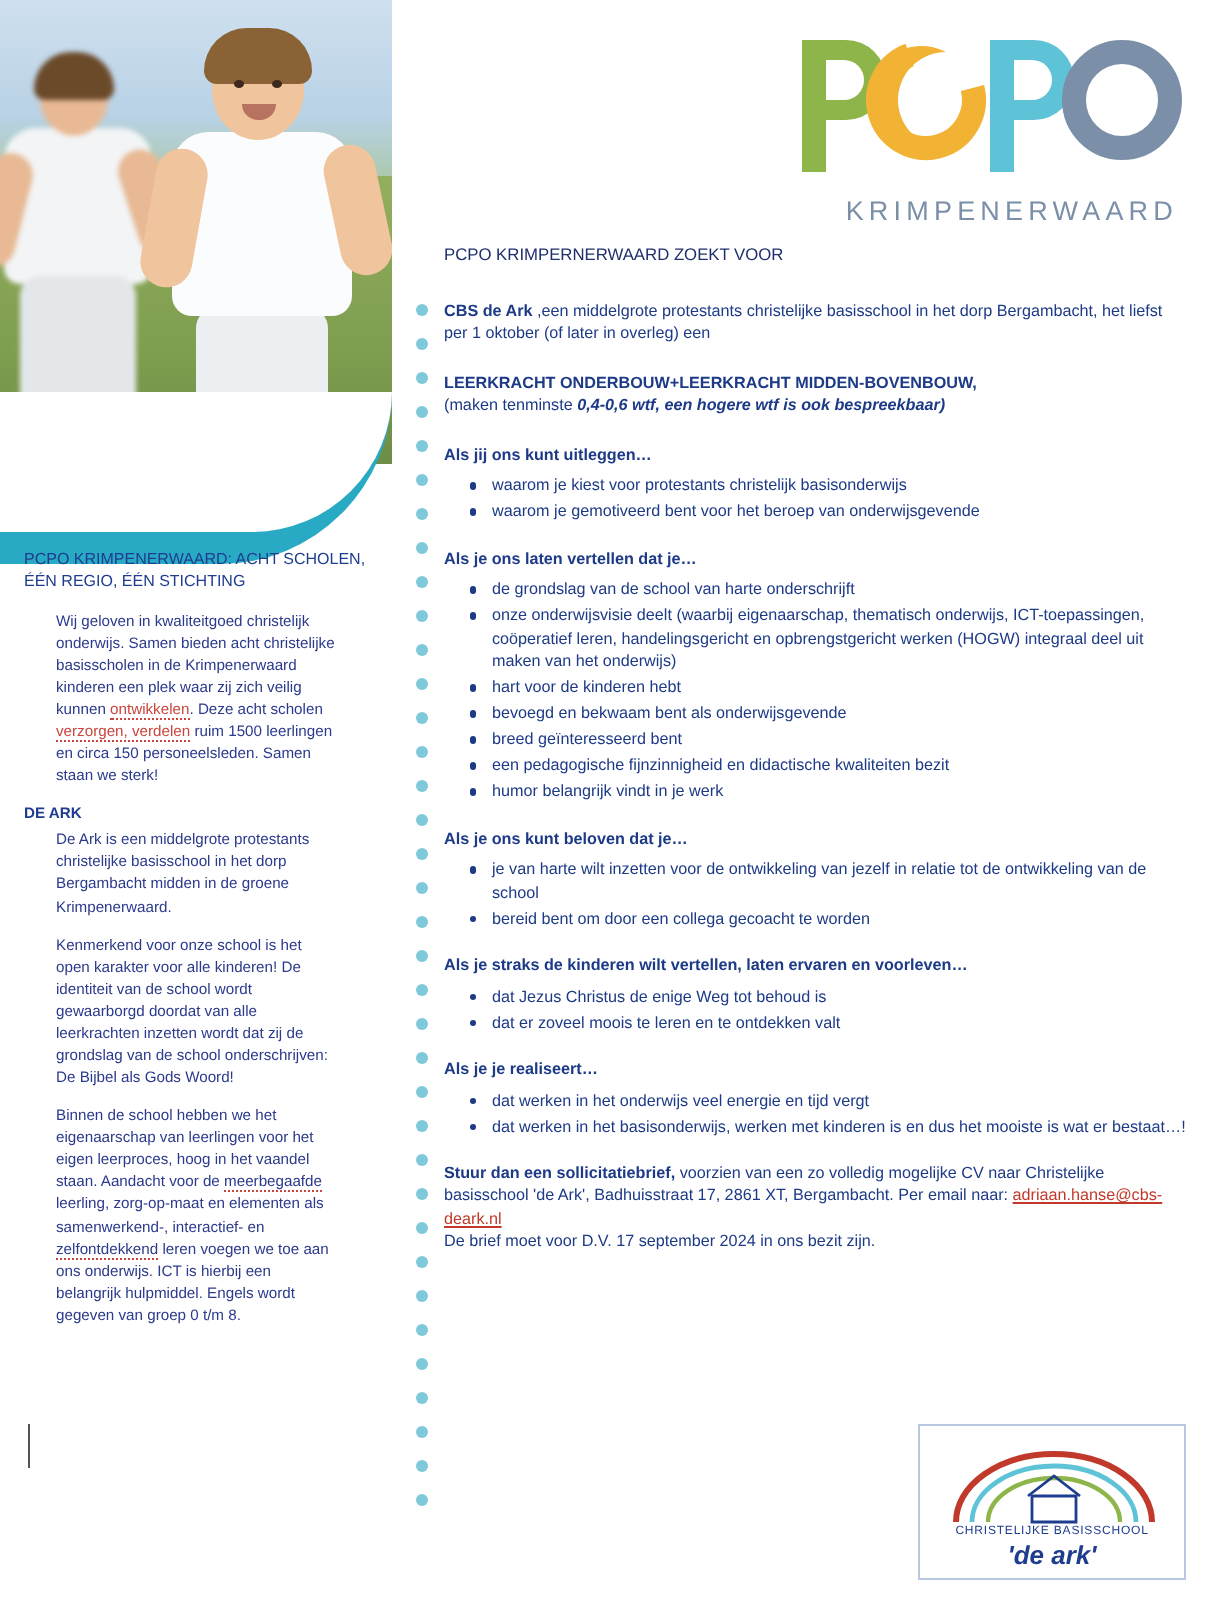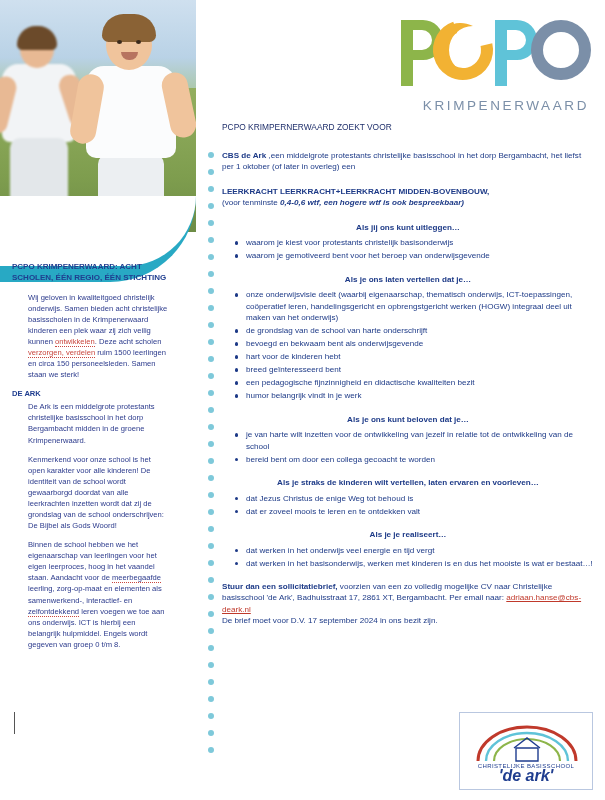--- a/index.html
+++ b/index.html
@@ -75,22 +75,23 @@
 
   .left-text {
     position: absolute;
     left: 12px; top: 262px;
     width: 172px;
     font-size: 7.6px;
     line-height: 1.46;
     color: #2b3a8c;
   }
   .left-text .head-blue {
-    color:#1f3d8f; font-weight:bold; font-size:8px; line-height:1.35;
+    color:#1f3d8f; font-weight:normal; font-size:8px; line-height:1.35;
     margin-bottom:8px;
+    margin-top:13px;
   }
   .left-text .sub { color:#1f3d8f; font-weight:bold; margin:8px 0 2px; }
   .left-text p { margin: 0 16px 8px; }
   .left-text .sp { color:#c9463e; border-bottom:1px dotted #c9463e; }
   .left-text .sp2 { border-bottom:1px dotted #c9463e; }
 
   .cursor {
     position:absolute; left:14px; top:712px; width:1px; height:22px; background:#555;
   }
 
@@ -127,21 +128,20 @@
   }
   .main .para {
     margin: 2px 0 13px 0;
     color:#1d3a87;
   }
   .main .para b { font-weight: bold; }
   .main .sect {
     font-weight: bold;
     color:#1d3a87;
     margin: 0 0 4px 0;
-    text-align: center;
   }
   .main ul {
     margin: 0 0 12px 0;
     padding-left: 24px;
     list-style: none;
   }
   .main ul li {
     position: relative;
     margin-bottom: 1.5px;
     color:#1d3a87;
@@ -162,21 +162,21 @@
     position:absolute; right:12px; bottom:10px; width:134px; height:78px;
     border:1px solid #b9c7e0; background:#fff;
   }
   .school-logo .arc { position:absolute; left:12px; top:10px; width:110px; height:40px; }
   .school-logo .txt1 {
     position:absolute; left:0; right:0; bottom:20px; text-align:center;
     font-size:6px; color:#1f3d8f; letter-spacing:.4px;
   }
   .school-logo .txt2 {
     position:absolute; left:0; right:0; bottom:4px; text-align:center;
-    font-size:16px; color:#1f3d8f; font-style:italic; font-weight:bold;
+    font-size:13px; color:#1f3d8f; font-style:italic; font-weight:bold;
   }
 </style>
 </head>
 <body>
 
 <div class="left-col">
 
   <div class="photo">
     <div class="sky"></div>
     <div class="grass"></div>
@@ -276,39 +276,39 @@
   </svg>
 </div>
 
 <div class="main">
 
   <div class="title">PCPO KRIMPERNERWAARD ZOEKT VOOR</div>
 
   <p class="para"><b>CBS de Ark</b> <span>,een middelgrote protestants christelijke basisschool in het dorp Bergambacht, het liefst per 1 oktober (of later in overleg) een</span></p>
 
   <p class="para">
-    <b>LEERKRACHT LEERKRACHT+LEERKRACHT MIDDEN-BOVENBOUW,</b><br>
-    <span>(voor tenminste </span><b><i>0,4-0,6 wtf, een hogere wtf is ook bespreekbaar)</i></b>
+    <b>LEERKRACHT ONDERBOUW+LEERKRACHT MIDDEN-BOVENBOUW,</b><br>
+    <span>(maken tenminste </span><b><i>0,4-0,6 wtf, een hogere wtf is ook bespreekbaar)</i></b>
   </p>
 
   <div>
     <div class="sect">Als jij ons kunt uitleggen…</div>
     <ul>
       <li>waarom je kiest voor protestants christelijk basisonderwijs</li>
       <li>waarom je gemotiveerd bent voor het beroep van onderwijsgevende</li>
     </ul>
   </div>
 
   <div>
     <div class="sect">Als je ons laten vertellen dat je…</div>
     <ul>
+      <li>de grondslag van de school van harte onderschrijft</li>
       <li>onze onderwijsvisie deelt (waarbij eigenaarschap, thematisch onderwijs, ICT-toepassingen, coöperatief leren, handelingsgericht en opbrengstgericht werken (HOGW) integraal deel uit maken van het onderwijs)</li>
-      <li>de grondslag van de school van harte onderschrijft</li>
+      <li>hart voor de kinderen hebt</li>
       <li>bevoegd en bekwaam bent als onderwijsgevende</li>
-      <li>hart voor de kinderen hebt</li>
       <li>breed geïnteresseerd bent</li>
       <li>een pedagogische fijnzinnigheid en didactische kwaliteiten bezit</li>
       <li>humor belangrijk vindt in je werk</li>
     </ul>
   </div>
 
   <div>
     <div class="sect">Als je ons kunt beloven dat je…</div>
     <ul>
       <li>je van harte wilt inzetten voor de ontwikkeling van jezelf in relatie tot de ontwikkeling van de school</li>

